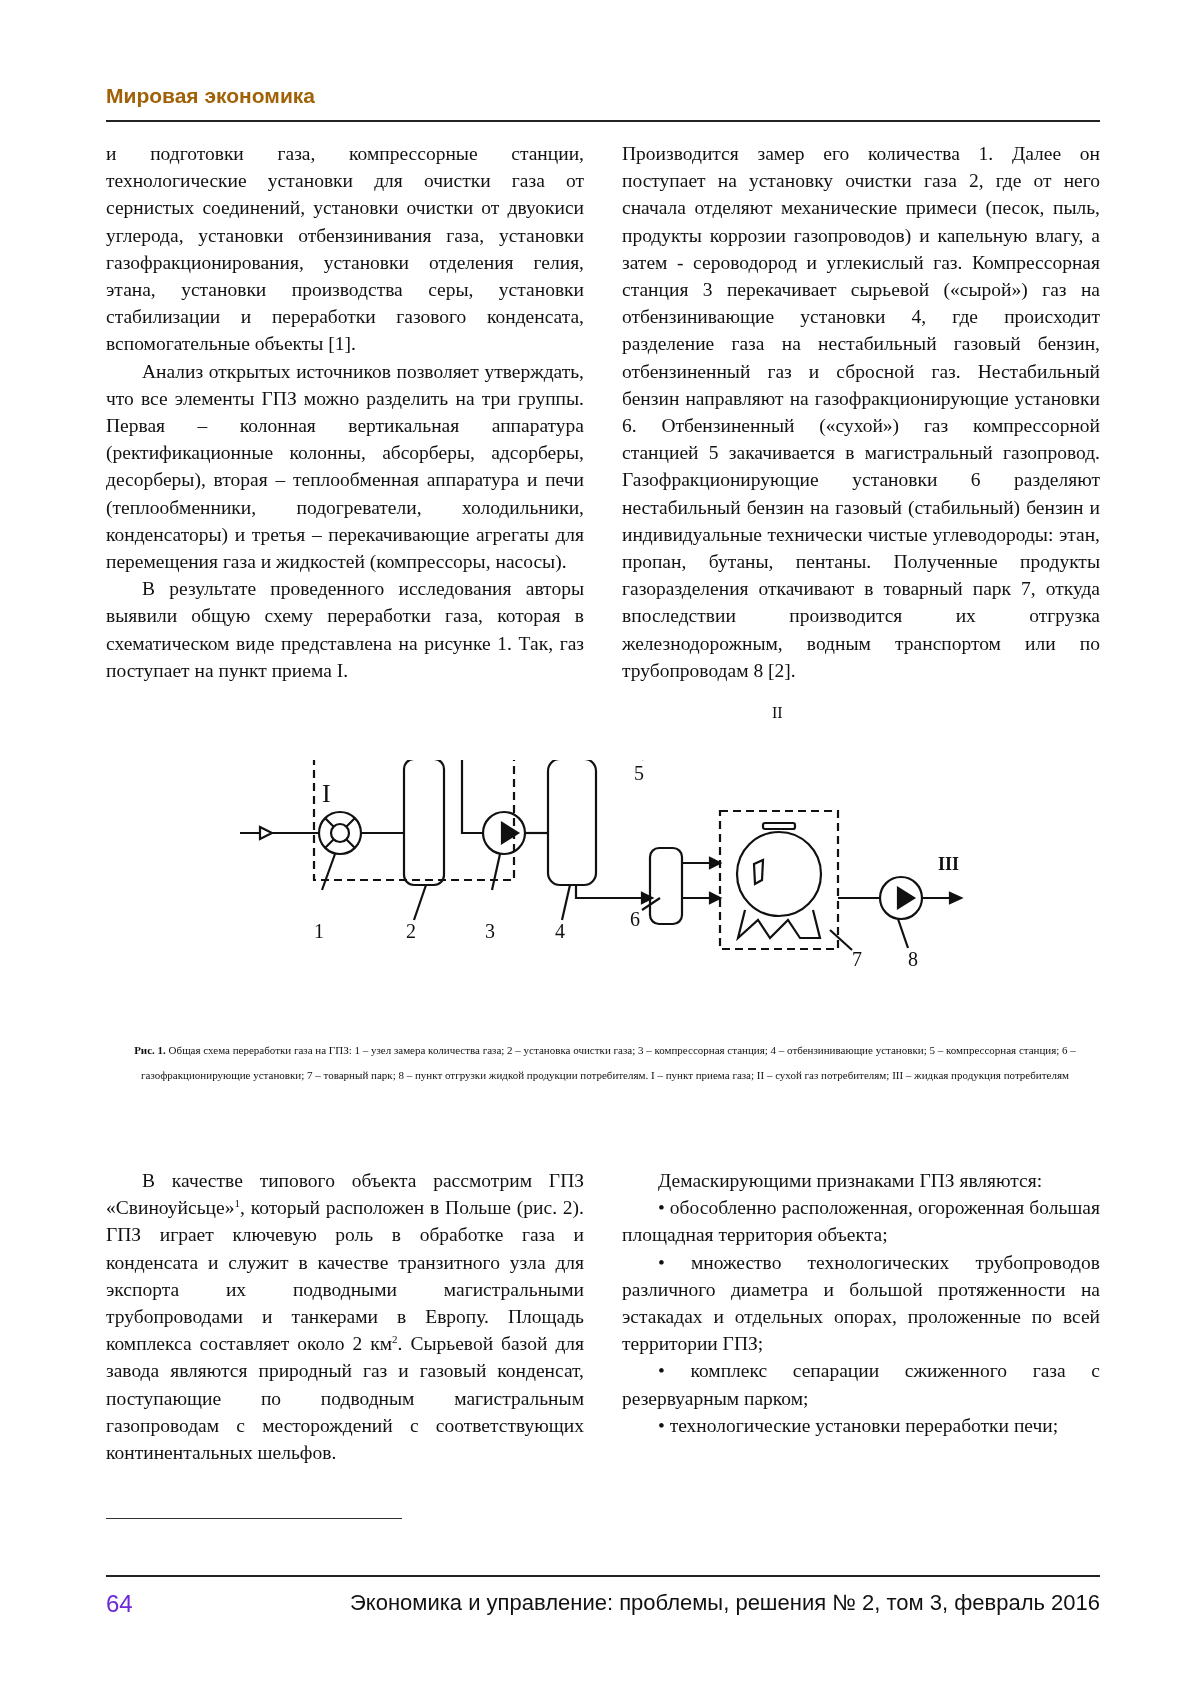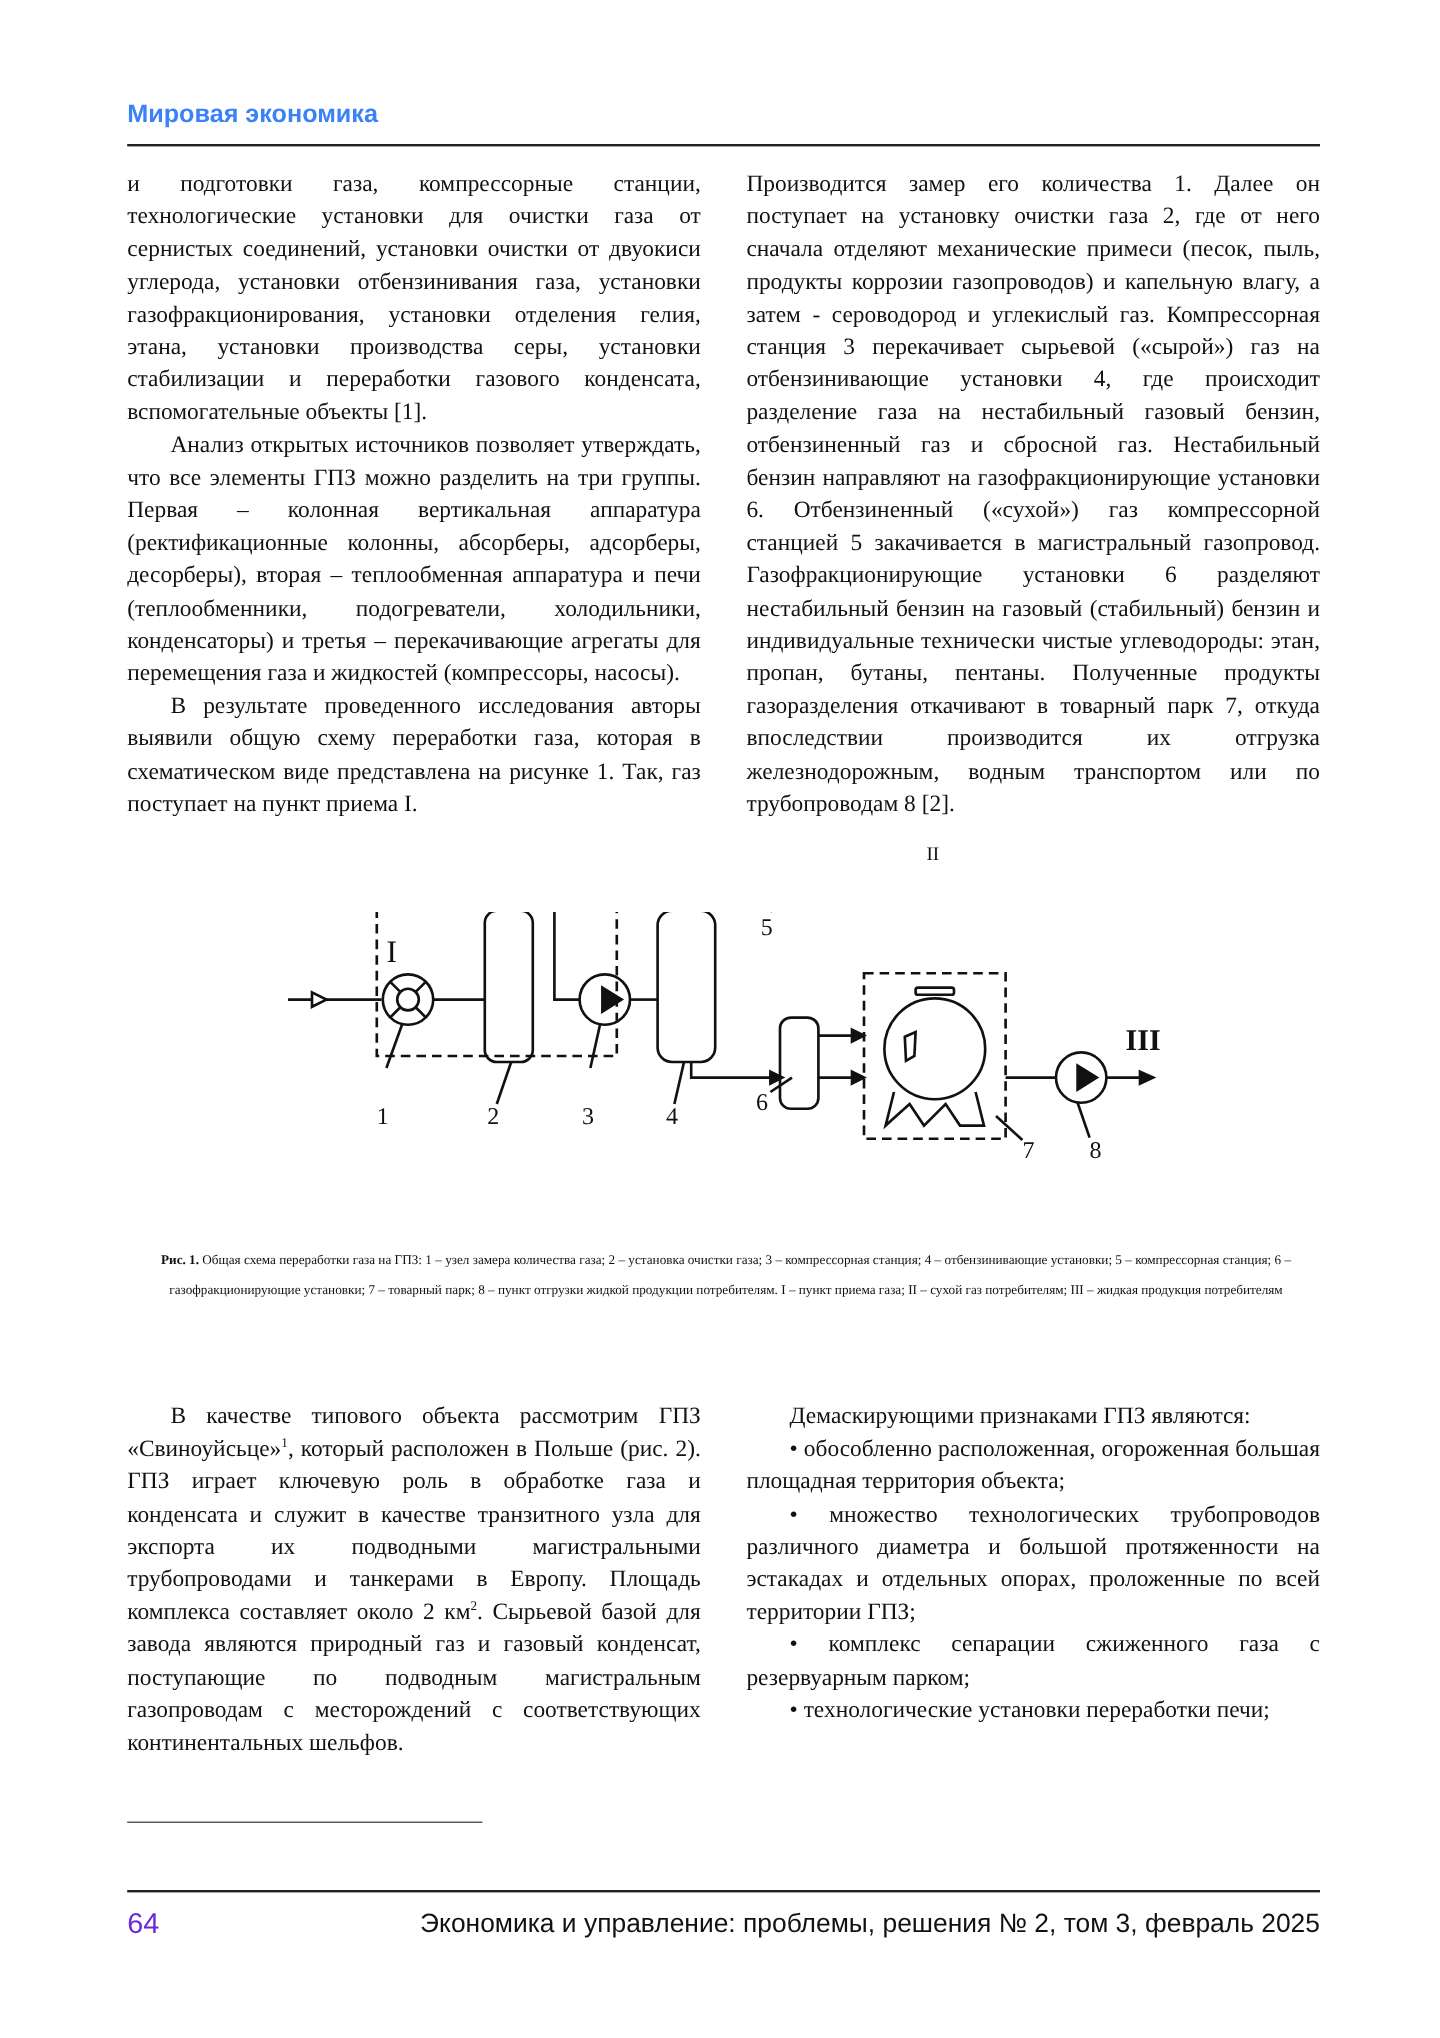--- a/index.html
+++ b/index.html
@@ -1,18 +1,18 @@
 <!DOCTYPE html>
 <html><head>
 <meta charset="utf-8">
 <style>
   html, body { margin:0; padding:0; background:#ffffff; }
   body { width:1200px; height:1698px; position:relative; overflow:hidden; color:#111; }
   .page { position:absolute; left:0; top:0; width:1200px; height:1698px; }
-  .running-head { position:absolute; left:106px; top:84px; font-family:"Liberation Sans", sans-serif; font-weight:bold; font-size:21px; color:#3b82f6; }
+  .running-head { position:absolute; left:106px; top:84px; font-family:"Liberation Sans", sans-serif; font-weight:bold; font-size:21px; color:#a16207; }
   .head-rule { position:absolute; left:106px; top:120px; width:994px; height:2px; background:#222; }
   .col { position:absolute; font-family:"Liberation Serif", serif; font-size:19.5px; line-height:27.2px; text-align:justify; color:#111; }
   .col p { margin:0; }
   .col .ind { text-indent:36px; }
   .col-left-top { left:106px; top:140px; width:478px; }
   .col-right-top { left:622px; top:140px; width:478px; }
   .col-left-bot { left:106px; top:1167px; width:478px; }
   .col-right-bot { left:622px; top:1167px; width:478px; }
   .figure { position:absolute; left:230px; top:760px; width:740px; height:270px; }
   .caption { position:absolute; left:110px; top:1038px; width:990px; text-align:center; font-family:"Liberation Serif", serif; font-size:11px; line-height:24.5px; color:#111; }
@@ -115,21 +115,21 @@
     <span style="position:absolute;left:92px;top:19px;font-size:26px;">I</span>
     <span style="position:absolute;left:84px;top:160px;">1</span>
     <span style="position:absolute;left:176px;top:160px;">2</span>
     <span style="position:absolute;left:255px;top:160px;">3</span>
     <span style="position:absolute;left:325px;top:160px;">4</span>
     <span style="position:absolute;left:404px;top:2px;">5</span>
     <span style="position:absolute;left:400px;top:148px;">6</span>
     <span style="position:absolute;left:622px;top:188px;">7</span>
     <span style="position:absolute;left:678px;top:188px;">8</span>
     <span style="position:absolute;left:542px;top:-56px;font-size:16px;font-weight:normal;">II</span>
-    <span style="position:absolute;left:708px;top:94px;font-size:25px;font-weight:bold;font-family:Liberation Serif, serif;">III</span>
+    <span style="position:absolute;left:708px;top:94px;font-size:18px;font-weight:bold;font-family:Liberation Serif, serif;">III</span>
   </div>
 
   <div class="caption">
     <b>Рис. 1.</b><span> Общая схема переработки газа на ГПЗ: 1 – узел замера количества газа; 2 – установка очистки газа; 3 – компрессорная станция; 4 – отбензинивающие установки; 5 – компрессорная станция; 6 – газофракционирующие установки; 7 – товарный парк; 8 – пункт отгрузки жидкой продукции потребителям. I – пункт приема газа; II – сухой газ потребителям; III – жидкая продукция потребителям</span>
   </div>
 
   <div class="col col-left-bot">
     <p class="ind"><span>В качестве типового объекта рассмотрим ГПЗ «Свиноуйсьце»</span><sup>1</sup><span>, который расположен в Польше (рис. 2). ГПЗ играет ключевую роль в обработке газа и конденсата и служит в качестве транзитного узла для экспорта их подводными магистральными трубопроводами и танкерами в Европу. Площадь комплекса составляет около 2 км</span><sup>2</sup><span>. Сырьевой базой для завода являются природный газ и газовый конденсат, поступающие по подводным магистральным газопроводам с месторождений с соответствующих континентальных шельфов.</span></p>
   </div>
 
@@ -138,14 +138,14 @@
     <p class="ind">• обособленно расположенная, огороженная большая площадная территория объекта;</p>
     <p class="ind">• множество технологических трубопроводов различного диаметра и большой протяженности на эстакадах и отдельных опорах, проложенные по всей территории ГПЗ;</p>
     <p class="ind">• комплекс сепарации сжиженного газа с резервуарным парком;</p>
     <p class="ind">• технологические установки переработки печи;</p>
   </div>
 
   <div class="fn-rule"></div>
 
   <div class="foot-rule"></div>
   <div class="page-num">64</div>
-  <div class="journal">Экономика и управление: проблемы, решения № 2, том 3, февраль 2025</div>
+  <div class="journal">Экономика и управление: проблемы, решения № 2, том 3, февраль 2016</div>
 </div>
 
 </body></html>

